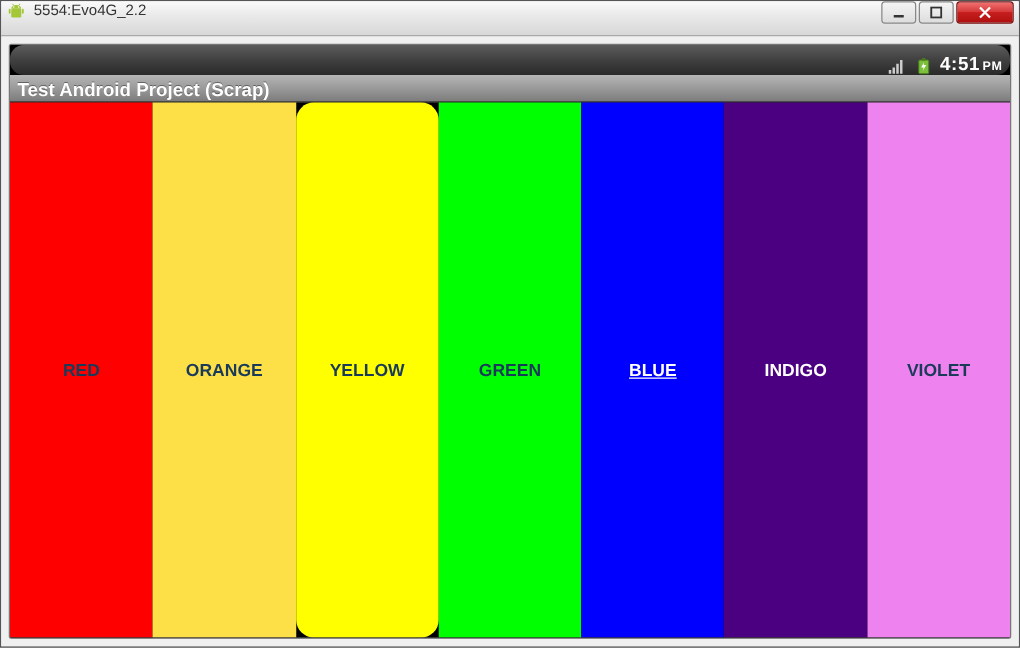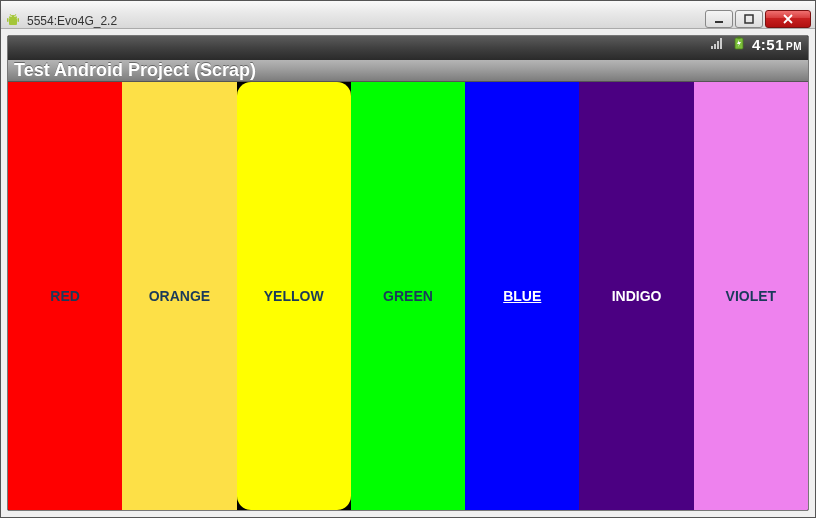--- a/index.html
+++ b/index.html
@@ -16,21 +16,21 @@
       border: 1px solid #555;
       display: flex;
       flex-direction: column;
       background: #ededed;
     }
     .titlebar {
       height: 28px;
       background: linear-gradient(to bottom, #fafafa 0%, #eaeaea 40%, #d8d8d8 100%);
       border-bottom: 1px solid #aaa;
       display: flex;
-      align-items: flex-end;
+      align-items: flex-start;
       padding: 0 4px;
       position: relative;
     }
     .titlebar .app-icon {
       width: 16px;
       height: 16px;
       margin-right: 6px;
       flex-shrink: 0;
     }
     .titlebar .title-text {
@@ -77,41 +77,42 @@
       border-radius: 2px;
       background: #000;
       display: flex;
       flex-direction: column;
       overflow: hidden;
     }
     .statusbar {
       height: 24px;
       background: linear-gradient(to bottom, #5c5c5c 0%, #404040 50%, #2a2a2a 100%);
       display: flex;
-      align-items: flex-start;
+      align-items: flex-end;
       justify-content: flex-end;
       padding: 0 6px;
       color: #fff;
       font-size: 12px;
       gap: 6px;
+      border-radius: 11px;
     }
     .statusbar .signal-icon svg,
     .statusbar .battery-icon svg { display: block; }
     .statusbar .clock {
       font-weight: bold;
       font-size: 15px;
       color: #fff;
       letter-spacing: 0.5px;
     }
     .statusbar .clock .ampm { font-size: 10px; margin-left: 2px; }
     .app-header {
       height: 22px;
       background: linear-gradient(to bottom, #b5b5b5 0%, #9a9a9a 50%, #7c7c7c 100%);
       color: #fff;
-      font-size: 18px;
+      font-size: 15px;
       font-weight: bold;
       display: flex;
       align-items: flex-end;
       padding: 0 6px;
       text-shadow: 0 -1px 0 rgba(0,0,0,0.4);
       border-bottom: 1px solid #555;
     }
     .color-list {
       flex: 1;
       display: flex;

